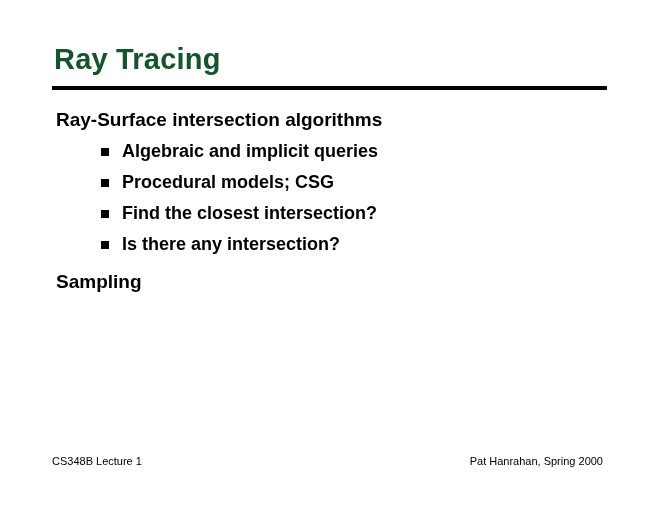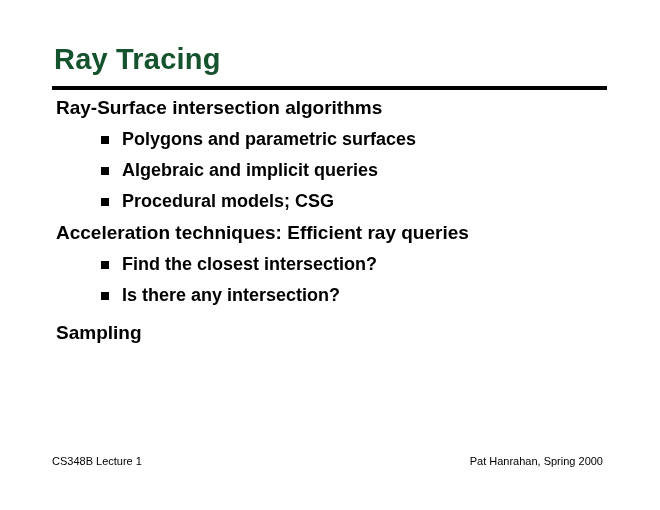--- a/index.html
+++ b/index.html
@@ -32,21 +32,21 @@
     position: absolute;
     left: 52px;
     top: 86px;
     width: 555px;
     height: 4px;
     background: #000000;
   }
   #body-block {
     position: absolute;
     left: 0;
-    top: 92px;
+    top: 104px;
     width: 596px;
   }
   .line {
     position: relative;
     color: #000000;
     font-weight: bold;
     white-space: nowrap;
   }
   .level1 {
     margin-left: 56px;
@@ -98,36 +98,31 @@
 <div id="slide">
 
   <div id="slide-title">Ray Tracing</div>
 
   <div id="title-rule"></div>
 
   <div id="body-block">
 
     <div class="line level1">Ray-Surface intersection algorithms</div>
 
-    <div class="line level2">
-      <span class="sq-bullet"></span>
-      <span>Polygons and parametric surfaces</span>
-    </div>
 
     <div class="line level2">
       <span class="sq-bullet"></span>
       <span>Algebraic and implicit queries</span>
     </div>
 
     <div class="line level2">
       <span class="sq-bullet"></span>
       <span>Procedural models; CSG</span>
     </div>
 
-    <div class="line level1">Acceleration techniques: Efficient ray queries</div>
 
     <div class="line level2">
       <span class="sq-bullet"></span>
       <span>Find the closest intersection?</span>
     </div>
 
     <div class="line level2">
       <span class="sq-bullet"></span>
       <span>Is there any intersection?</span>
     </div>

